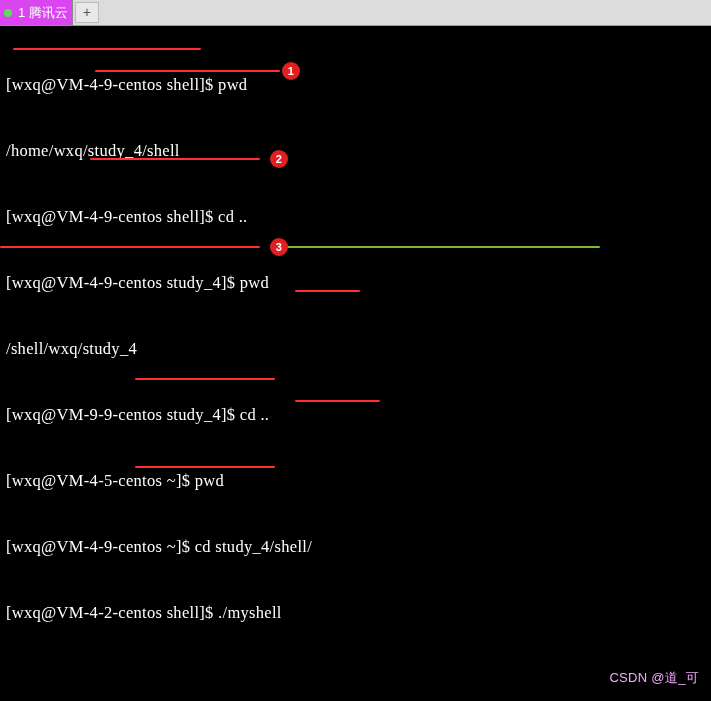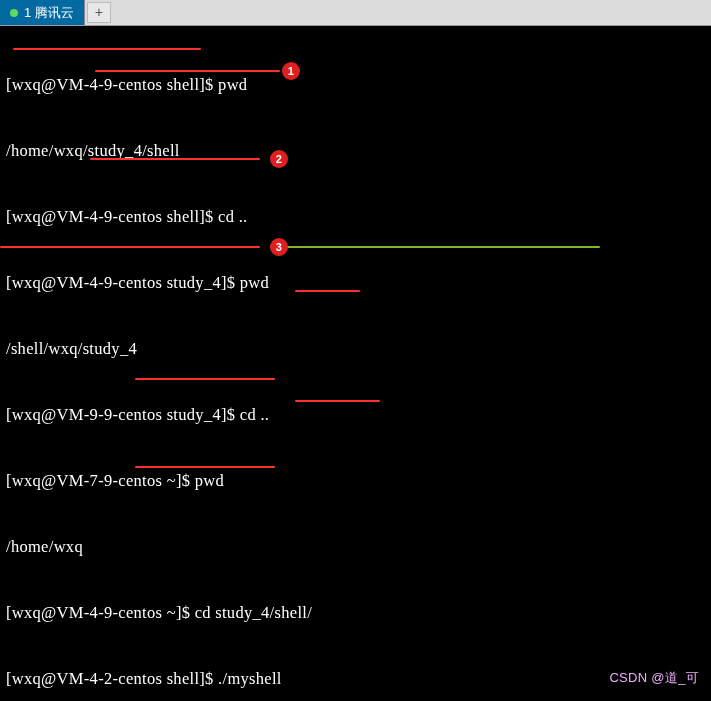--- a/index.html
+++ b/index.html
@@ -16,23 +16,23 @@
       position: relative;
     }
     .tab-bar {
       height: 26px;
       background: #dcdcdc;
       display: flex;
       align-items: stretch;
       border-bottom: 1px solid #999;
     }
     .tab {
-      background: #0369a1;
+      background: #d946ef;
       color: white;
-      padding: 4px 10px;
+      padding: 4px 4px;
       display: flex;
       align-items: center;
       gap: 6px;
       font-size: 13px;
       font-family: sans-serif;
       border-right: 1px solid #888;
     }
     .tab .dot {
       width: 8px;
       height: 8px;
@@ -117,22 +117,21 @@
   </div>
 </div>
 
 <div class="terminal">
   <div class="line">[wxq@VM-4-9-centos shell]$ pwd</div>
   <div class="line">/home/wxq/study_4/shell</div>
   <div class="line">[wxq@VM-4-9-centos shell]$ cd ..</div>
   <div class="line">[wxq@VM-4-9-centos study_4]$ pwd</div>
   <div class="line">/shell/wxq/study_4</div>
   <div class="line">[wxq@VM-9-9-centos study_4]$ cd ..</div>
-  <div class="line">[wxq@VM-7-9-centos ~]$ pwd</div>
-  <div class="line">/home/wxq</div>
+  <div class="line">[wxq@VM-4-5-centos ~]$ pwd</div>
   <div class="line">[wxq@VM-4-9-centos ~]$ cd study_4/shell/</div>
   <div class="line">[wxq@VM-4-2-centos shell]$ ./myshell</div>
   
   
   
   
   
   
   
   

